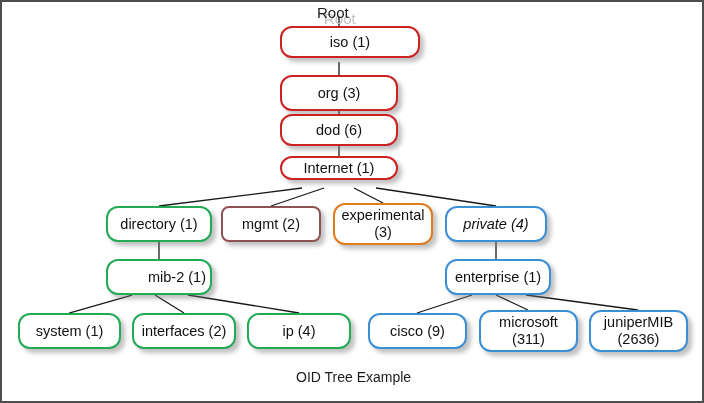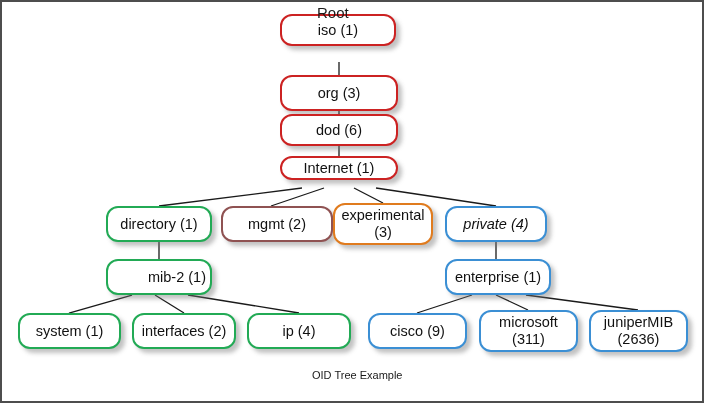--- a/index.html
+++ b/index.html
@@ -54,25 +54,24 @@
   }
   .root-shadow {
     position: absolute;
     font-size: 15px;
     color: #c2c2c2;
     z-index: 2;
     white-space: nowrap;
   }
   .caption {
     position: absolute;
-    font-size: 11px;
+    font-size: 14px;
     color: #1a1a1a;
     white-space: nowrap;
     z-index: 4;
-    margin-left: 16px;
   }
 </style>
 </head>
 <body>
 
 <div id="canvas">
 
   <svg id="edges" viewBox="0 0 704 403" xmlns="http://www.w3.org/2000/svg">
       <line x1="337" y1="14" x2="337" y2="28" stroke="#1a1a1a" stroke-width="1.3"></line>
       <line x1="337" y1="60" x2="337" y2="73" stroke="#1a1a1a" stroke-width="1.3"></line>
@@ -89,36 +88,36 @@
       <line x1="186" y1="293" x2="297" y2="311" stroke="#1a1a1a" stroke-width="1.3"></line>
       <line x1="470" y1="293" x2="415" y2="311" stroke="#1a1a1a" stroke-width="1.3"></line>
       <line x1="494" y1="293" x2="526" y2="308" stroke="#1a1a1a" stroke-width="1.3"></line>
       <line x1="524" y1="293" x2="636" y2="308" stroke="#1a1a1a" stroke-width="1.3"></line>
     </svg>
 
   <div class="root-shadow" style="left: 322px; top: 8px;">Root</div>
   <div class="root-label" style="left: 315px; top: 2px;">Root</div>
 
   <div id="node-layer">
-      <div class="node" style="left: 278px; top: 12px; width: 116px; height: 32px; border-color: rgb(204, 34, 34);">
+      <div class="node" style="left: 278px; top: 24px; width: 140px; height: 32px; border-color: rgb(204, 34, 34);">
         <span>iso (1)</span>
       </div>
       <div class="node" style="left: 278px; top: 73px; width: 118px; height: 36px; border-color: rgb(204, 34, 34);">
         <span>org (3)</span>
       </div>
       <div class="node" style="left: 278px; top: 112px; width: 118px; height: 32px; border-color: rgb(204, 34, 34);">
         <span>dod (6)</span>
       </div>
       <div class="node" style="left: 278px; top: 154px; width: 118px; height: 24px; border-color: rgb(204, 34, 34);">
         <span>Internet (1)</span>
       </div>
       <div class="node" style="left: 104px; top: 204px; width: 106px; height: 36px; border-color: rgb(34, 170, 85);">
         <span>directory (1)</span>
       </div>
-      <div class="node" style="left: 219px; top: 204px; width: 112px; height: 36px; border-color: rgb(143, 82, 82);">
+      <div class="node" style="left: 219px; top: 204px; width: 100px; height: 36px; border-color: rgb(143, 82, 82); border-radius: 8px;">
         <span>mgmt (2)</span>
       </div>
       <div class="node" style="left: 331px; top: 201px; width: 100px; height: 42px; border-color: rgb(224, 123, 30);">
         <div>
           <span>experimental</span>
           <span>(3)</span>
         </div>
       </div>
       <div class="node" style="left: 443px; top: 204px; width: 102px; height: 36px; border-color: rgb(59, 143, 212); font-style: italic;">
         <span>private (4)</span>

